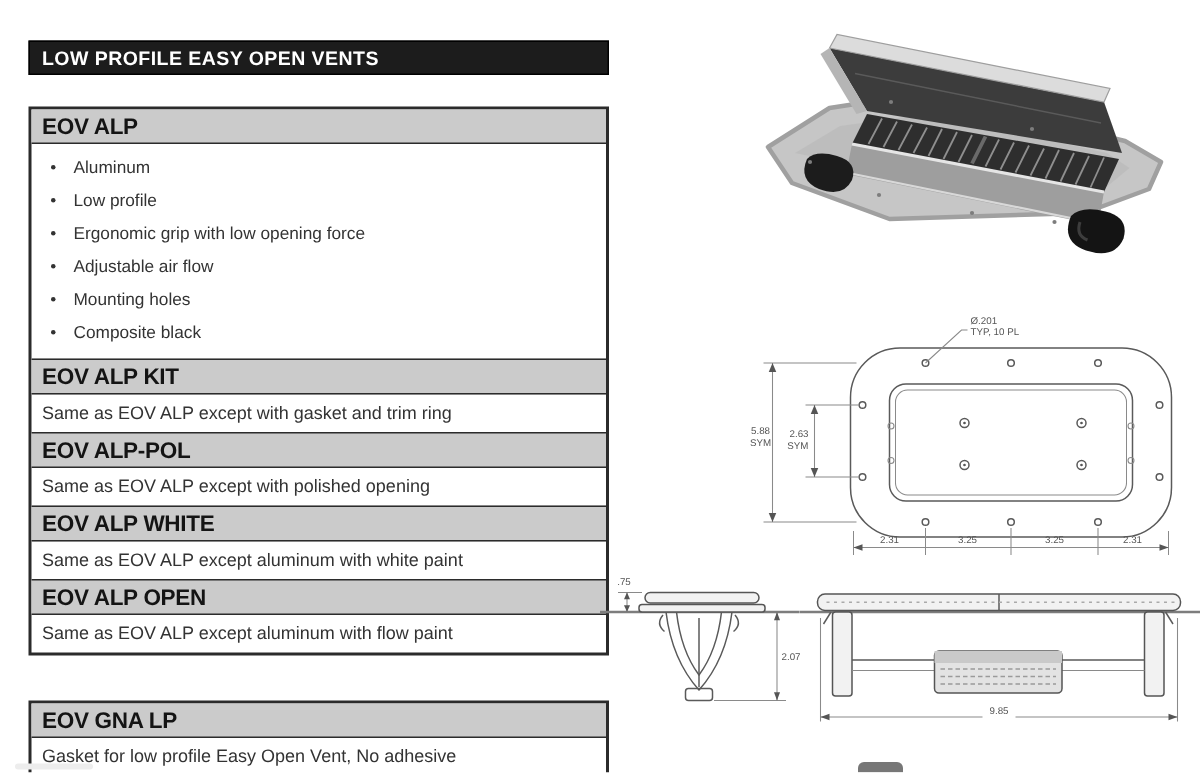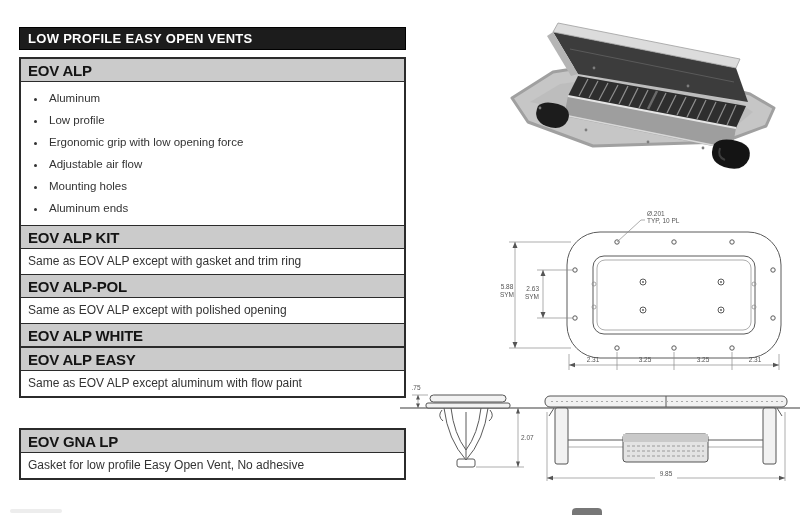--- a/index.html
+++ b/index.html
@@ -9,21 +9,21 @@
     font-family:"Liberation Sans", sans-serif; overflow:hidden;
   }
 
   
   .left-col { position:absolute; left:19px; top:27px; width:387px; }
   .banner {
     height:23px; background:#1c1c1c; color:#ffffff; border:1px solid #000;
     font-size:13px; font-weight:bold; letter-spacing:.3px;
     line-height:21px; padding-left:8px;
   }
-  .group { border:2px solid #2b2b2b; margin-top:7px; background:#fff; }
+  .group { border:2px solid #2b2b2b; margin-top:21px; background:#fff; }
   .group-accessory { margin-top:30px; }
   .hdr {
     background:#cbcbcb; color:#141414; font-size:15px; font-weight:bold;
     letter-spacing:-.2px; line-height:17px; padding:2.5px 0 2.5px 7px;
     border-top:1.5px solid #2b2b2b; border-bottom:1.5px solid #2b2b2b;
   }
   .group > .hdr:first-child { border-top:none; }
   .group > .hdr:last-child { border-bottom:none; }
   .desc { font-size:12px; color:#333; line-height:13px; padding:6px 0 6px 7px; }
   .features { margin:0; padding:5px 0 6px 26px; list-style:disc;border-radius:11px; }
@@ -65,39 +65,40 @@
     <div class="group">
       <div class="hdr">
         <span>EOV ALP</span>
       </div>
       <ul class="features">
         <li>Aluminum</li>
         <li>Low profile</li>
         <li>Ergonomic grip with low opening force</li>
         <li>Adjustable air flow</li>
         <li>Mounting holes</li>
-        <li>Aluminum ends</li>
+        <li>Composite black</li>
       </ul>
 
       <div class="hdr">
         <span>EOV ALP KIT</span>
       </div>
       <div class="desc">Same as EOV ALP except with gasket and trim ring</div>
 
       <div class="hdr">
         <span>EOV ALP-POL</span>
       </div>
       <div class="desc">Same as EOV ALP except with polished opening</div>
 
       <div class="hdr">
         <span>EOV ALP WHITE</span>
       </div>
-
-      <div class="hdr">
-        <span>EOV ALP EASY</span>
+      <div class="desc">Same as EOV ALP except aluminum with white paint</div>
+
+      <div class="hdr">
+        <span>EOV ALP OPEN</span>
       </div>
       <div class="desc">Same as EOV ALP except aluminum with flow paint</div>
     </div>
 
     <div class="group group-accessory">
       <div class="hdr">
         <span>EOV GNA LP</span>
       </div>
       <div class="desc">Gasket for low profile Easy Open Vent, No adhesive</div>
     </div>

